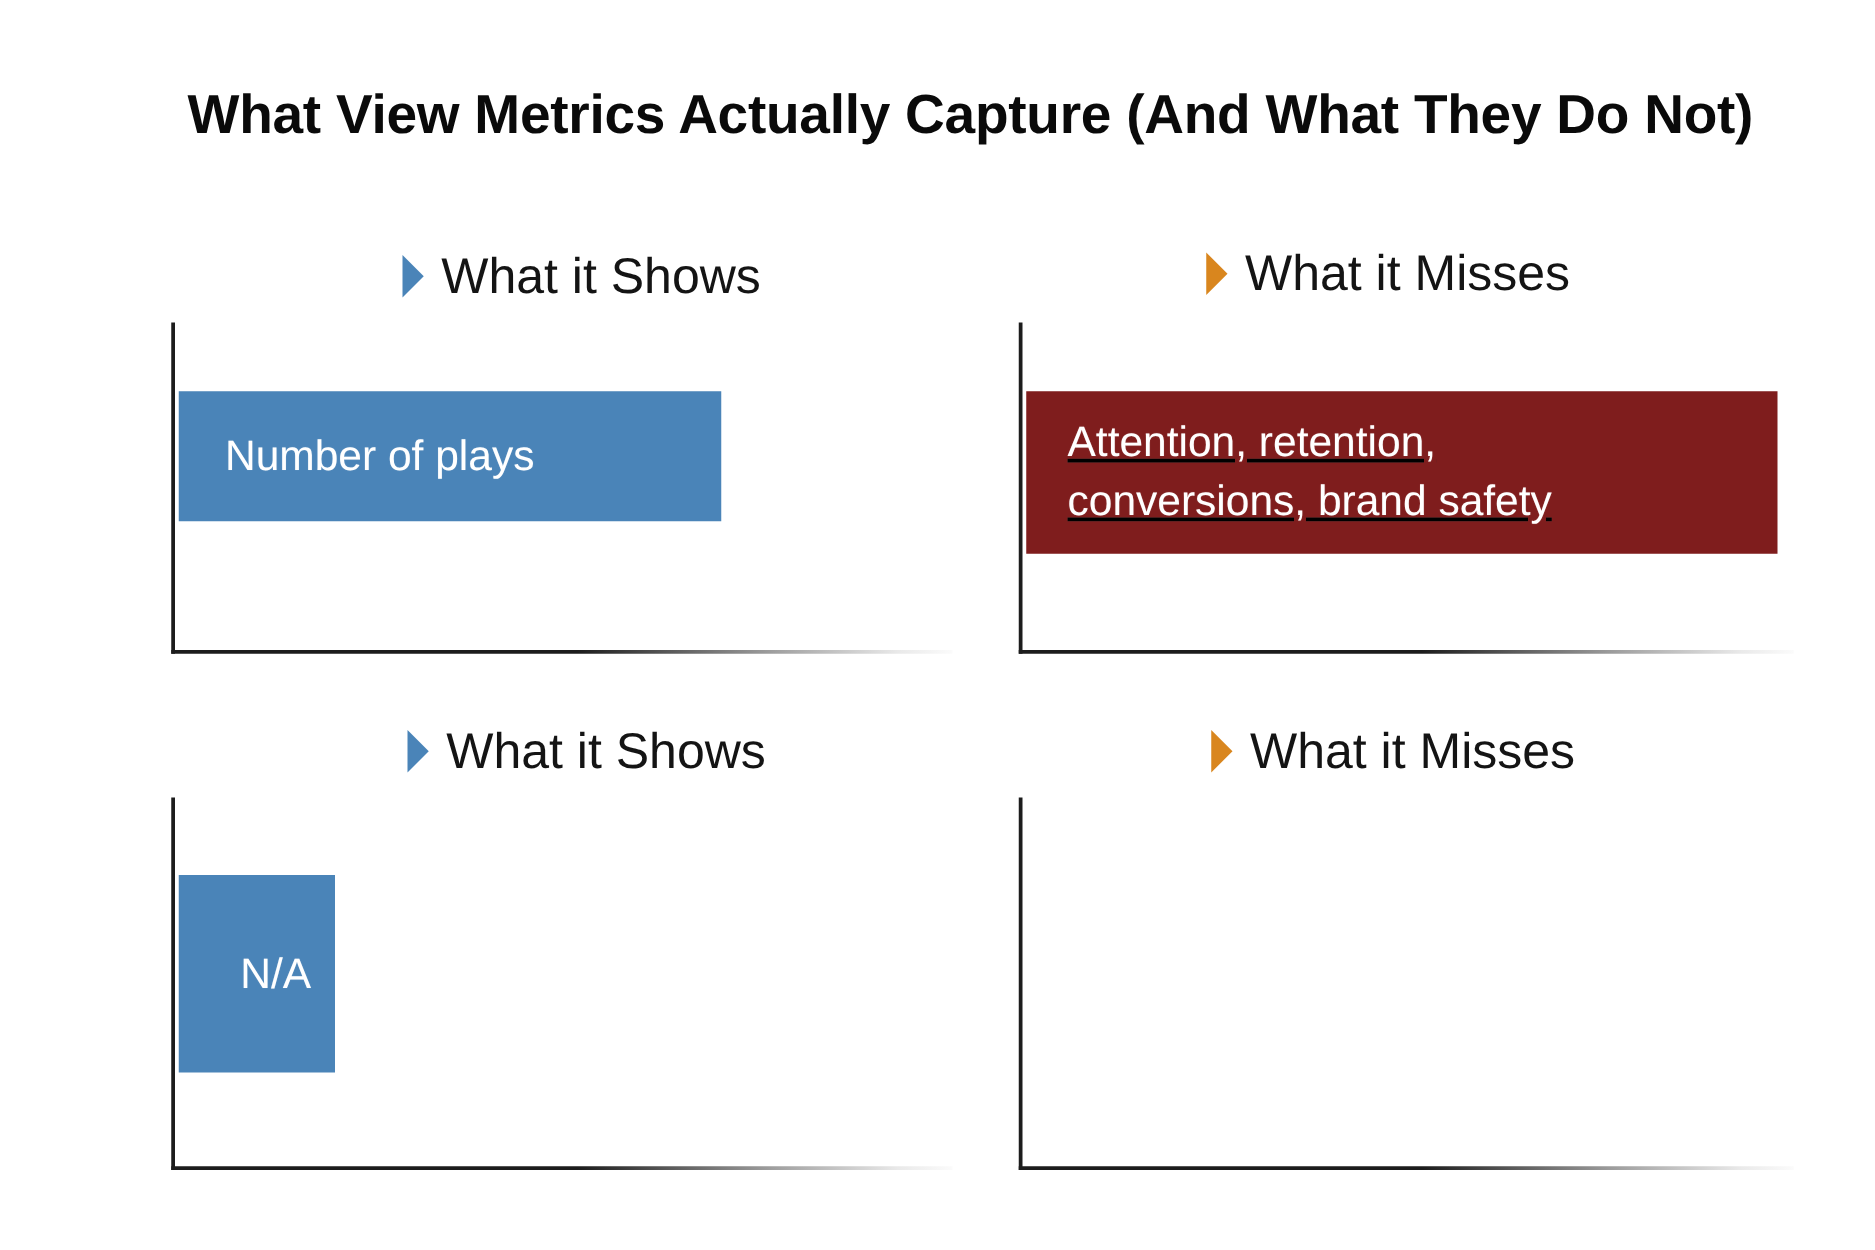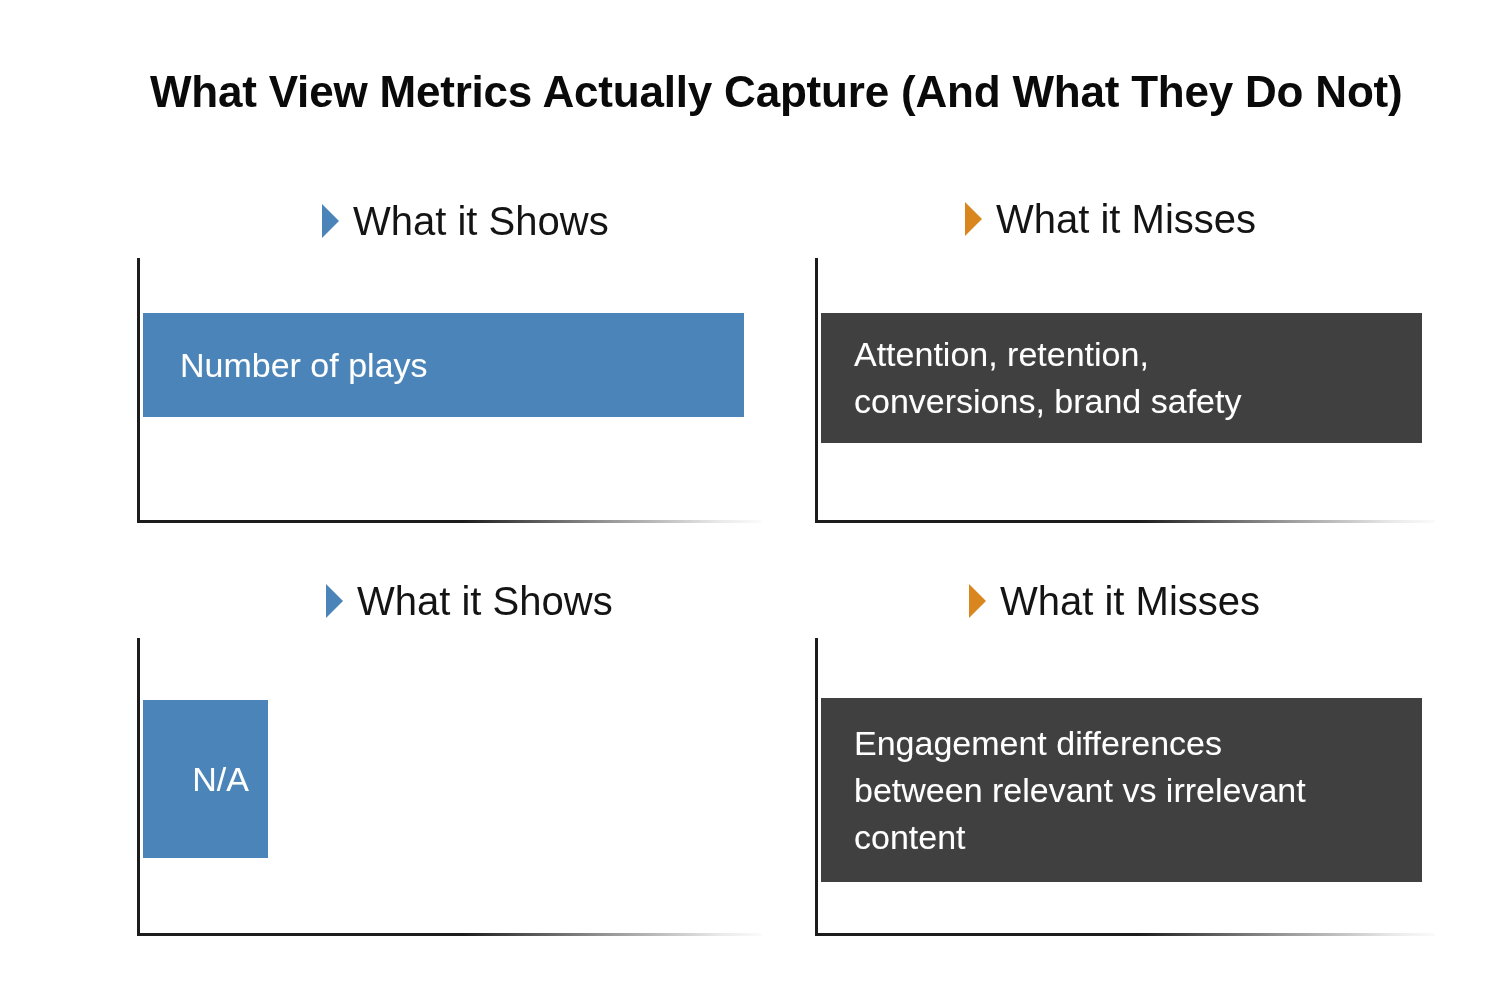--- a/index.html
+++ b/index.html
@@ -82,42 +82,42 @@
   }
 
   
   .bar {
     position: absolute;
     box-sizing: border-box;
     display: flex;
     align-items: center;
   }
   .bar.blue { background: #4a84b8; }
-  .bar.orange { background: #404040; }
+  .bar.orange { background: #7f1d1d; text-decoration: underline; }
   .bar-label {
     color: #ffffff;
     font-family: "Liberation Sans", sans-serif;
     font-size: 34px;
     line-height: 47px;
     text-shadow: 0 0 1px rgba(255,255,255,0.25);
     white-space: pre-line;
   }
   .bar.blue .bar-label { padding-left: 37px; }
   .bar.orange .bar-label { padding-left: 33px; }
   .bar.square .bar-label {
     padding-left: 0;
     width: 100%;
     text-align: center;
   }
 
   
   #chart-shows-1 { left: 137px; top: 258px; width: 625px; height: 265px; }
   #chart-shows-1 .axis-v { height: 265px; }
   #chart-shows-1 .axis-h { top: 262px; width: 625px; }
-  #bar-plays { left: 6px; top: 55px; width: 601px; height: 104px; }
+  #bar-plays { left: 6px; top: 55px; width: 434px; height: 104px; }
 
   
   #chart-misses-1 { left: 815px; top: 258px; width: 620px; height: 265px; }
   #chart-misses-1 .axis-v { height: 265px; }
   #chart-misses-1 .axis-h { top: 262px; width: 620px; }
   #bar-attention { left: 6px; top: 55px; width: 601px; height: 130px; }
 
   
   #chart-shows-2 { left: 137px; top: 638px; width: 625px; height: 298px; }
   #chart-shows-2 .axis-v { height: 298px; }
@@ -177,18 +177,13 @@
 </div>
 
 <div class="panel-header misses" id="hdr-misses-2">
   <span class="bullet-tri"></span>
   <span class="hdr-label">What it Misses</span>
 </div>
 
 <div class="chart" id="chart-misses-2">
   <div class="axis-v"></div>
   <div class="axis-h"></div>
-  <div class="bar orange" id="bar-engagement">
-    <span class="bar-label">Engagement differences
-between relevant vs irrelevant
-content</span>
-  </div>
 </div>
 
 </body></html>

